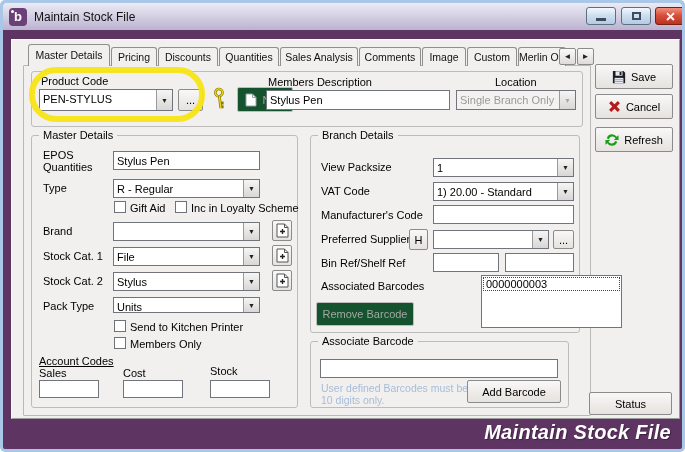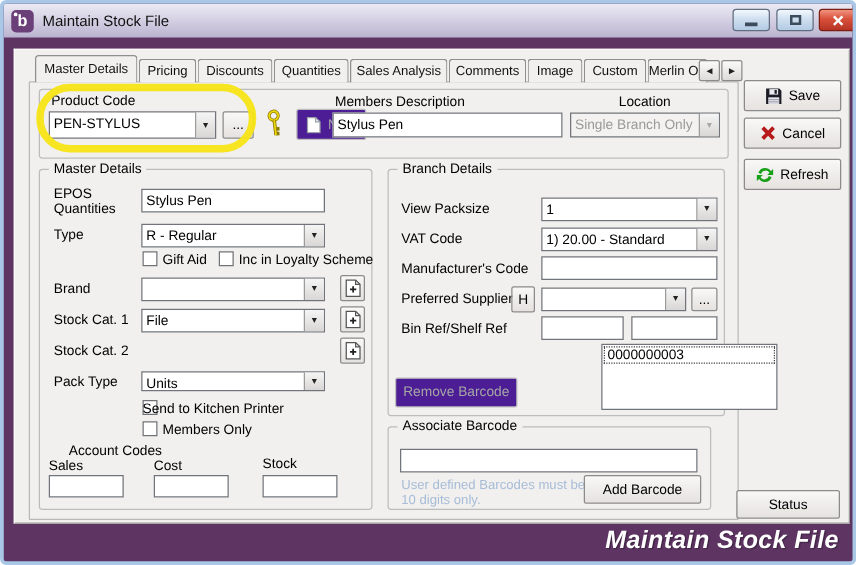--- a/index.html
+++ b/index.html
@@ -93,21 +93,21 @@
   }
   .combo.disabled { background: #f3f2f0; }
   .combo.disabled .txt { color: #9a9a9a; }
   .combo.disabled .arw { color: #a8a8a8; }
   .btn {
     position: absolute; background: linear-gradient(#f9f8f7, #e5e2df);
     border: 1px solid #8b8b8b; border-radius: 2px;
     font-size: 11px; color: #000;
     display: flex; align-items: center; justify-content: center; gap: 5px;
   }
-  .btn.disabled { color: #a6a6a6; background: #4c1d95; border-color: #bdbdbd; }
+  .btn.disabled { color: #a6a6a6; background: #14532d; border-color: #bdbdbd; }
   .group { position: absolute; border: 1px solid #bcbcbc; border-radius: 3px; }
   .gtitle { position: absolute; top: -7px; left: 7px; background: #f1f0ee; padding: 0 4px; font-size: 11px; }
   .chk { position: absolute; width: 12px; height: 12px; background: #fff; border: 1px solid #6f7276; }
   .hint { position: absolute; font-size: 10.5px; color: #a7bcd8; }
   .list { position: absolute; background: #fff; border: 1px solid #71747a; }
   .list .item {
     font-size: 11px; padding: 1px 3px; margin: 1px;
     outline: 1px dotted #444; outline-offset: -1px;
   }
   .highlight {
@@ -260,37 +260,41 @@
     <span class="arw">▼</span>
   </div>
   <div class="btn" style="left:269px;top:242px;width:20px;height:21px;">
     <svg width="13" height="15" viewBox="0 0 13 15">
         <path d="M1 1 h7.5 l3.5 3.5 V14 H1 Z" fill="#fff" stroke="#555"></path>
         <path d="M8.5 1 v3.5 H12" fill="none" stroke="#555"></path>
         <path d="M6.5 6 v5 M4 8.5 h5" stroke="#222" stroke-width="1.4"></path>
       </svg>
   </div>
   <span class="lbl" style="left:40px;top:272px;">Stock Cat. 2</span>
+  <div class="combo" style="left:110px;top:269px;width:147px;height:19px;">
+    <span class="txt">Stylus</span>
+    <span class="arw">▼</span>
+  </div>
   <div class="btn" style="left:269px;top:267px;width:20px;height:21px;">
     <svg width="13" height="15" viewBox="0 0 13 15">
         <path d="M1 1 h7.5 l3.5 3.5 V14 H1 Z" fill="#fff" stroke="#555"></path>
         <path d="M8.5 1 v3.5 H12" fill="none" stroke="#555"></path>
         <path d="M6.5 6 v5 M4 8.5 h5" stroke="#222" stroke-width="1.4"></path>
       </svg>
   </div>
   <span class="lbl" style="left:40px;top:297px;">Pack Type</span>
   <div class="combo" style="left:110px;top:294px;width:147px;height:16px;gap:22px;">
     <span class="txt">Units</span>
     <span class="arw">▼</span>
   </div>
   <span class="chk" style="left:111px;top:317px;"></span>
-  <span class="lbl" style="left:111px;top:318px;">Send to Kitchen Printer</span>
+  <span class="lbl" style="left:127px;top:318px;">Send to Kitchen Printer</span>
   <span class="chk" style="left:111px;top:334px;"></span>
   <span class="lbl" style="left:127px;top:335px;">Members Only</span>
-  <span class="lbl" style="left:52px;top:352px;">Account Codes</span>
+  <span class="lbl" style="left:36px;top:352px;text-decoration:underline;">Account Codes</span>
   <span class="lbl" style="left:36px;top:364px;">Sales</span>
   <input class="field" style="left: 36px; top: 377px; width: 60px; height: 18px;" value="">
   <span class="lbl" style="left:120px;top:364px;">Cost</span>
   <input class="field" style="left: 120px; top: 377px; width: 60px; height: 18px;" value="">
   <span class="lbl" style="left:207px;top:362px;">Stock</span>
   <input class="field" style="left: 207px; top: 377px; width: 60px; height: 18px;" value="">
 
   <div class="group" style="left:307px;top:132px;width:270px;height:198px;">
     <span class="gtitle">Branch Details</span>
   </div>
@@ -309,20 +313,21 @@
   <span class="lbl" style="left:318px;top:230px;">Preferred Supplier</span>
   <div class="btn" style="left:406px;top:226px;width:19px;height:21px;">H</div>
   <div class="combo" style="left:430px;top:227px;width:116px;height:19px;">
     <span class="txt"></span>
     <span class="arw">▼</span>
   </div>
   <div class="btn" style="left:550px;top:227px;width:21px;height:19px;">...</div>
   <span class="lbl" style="left:318px;top:254px;">Bin Ref/Shelf Ref</span>
   <input class="field" style="left: 430px; top: 250px; width: 66px; height: 19px;" value="">
   <input class="field" style="left: 502px; top: 250px; width: 69px; height: 19px;" value="">
+  <span class="lbl" style="left:318px;top:277px;">Associated Barcodes</span>
   <div class="list" style="left:430px;top:272px;width:141px;height:53px;margin-left:48px;">
     <div class="item">0000000003</div>
   </div>
   <div class="btn disabled" style="left:313px;top:299px;width:98px;height:24px;">Remove Barcode</div>
 
   <div class="group" style="left:307px;top:338px;width:259px;height:67px;">
     <span class="gtitle">Associate Barcode</span>
   </div>
   <input class="field" style="left: 317px; top: 356px; width: 238px; height: 19px;" value="">
   <span class="hint" style="left:318px;top:379px;">User defined Barcodes must be</span>

